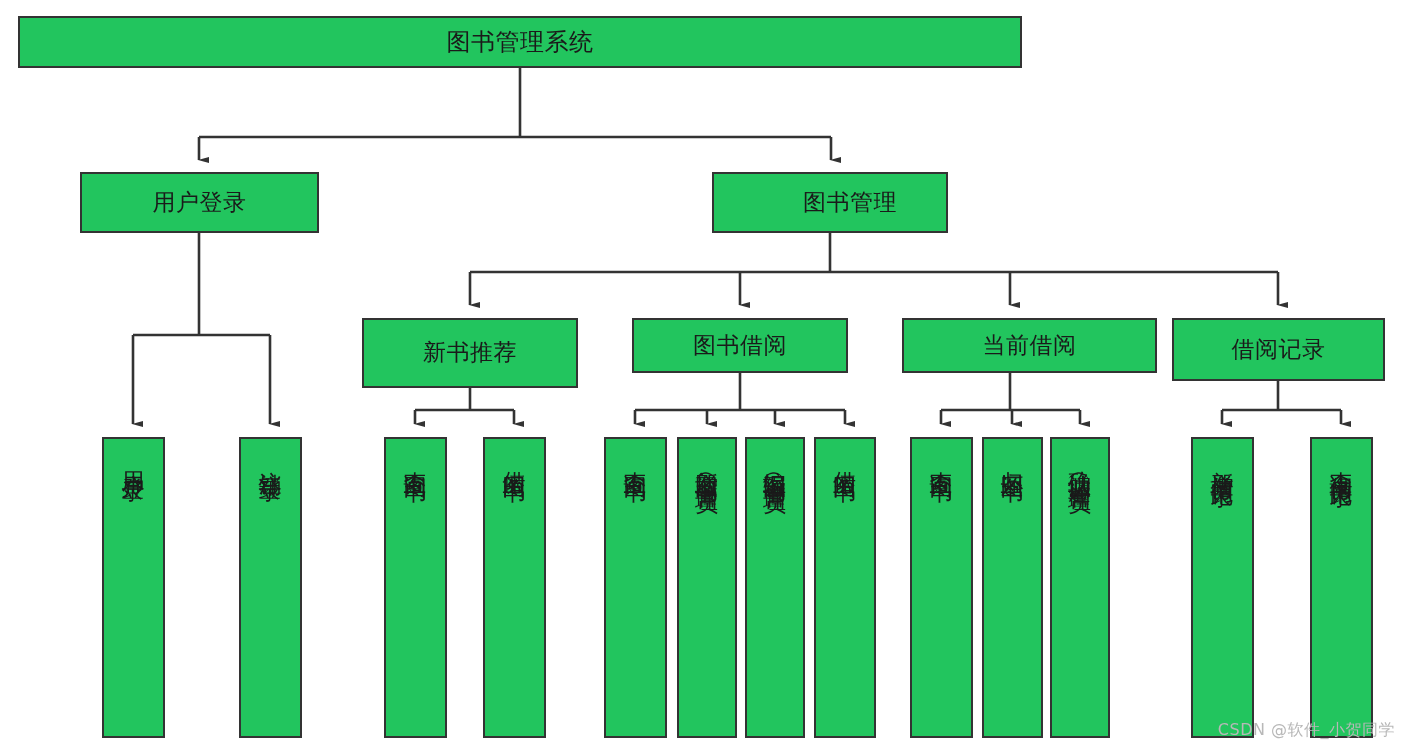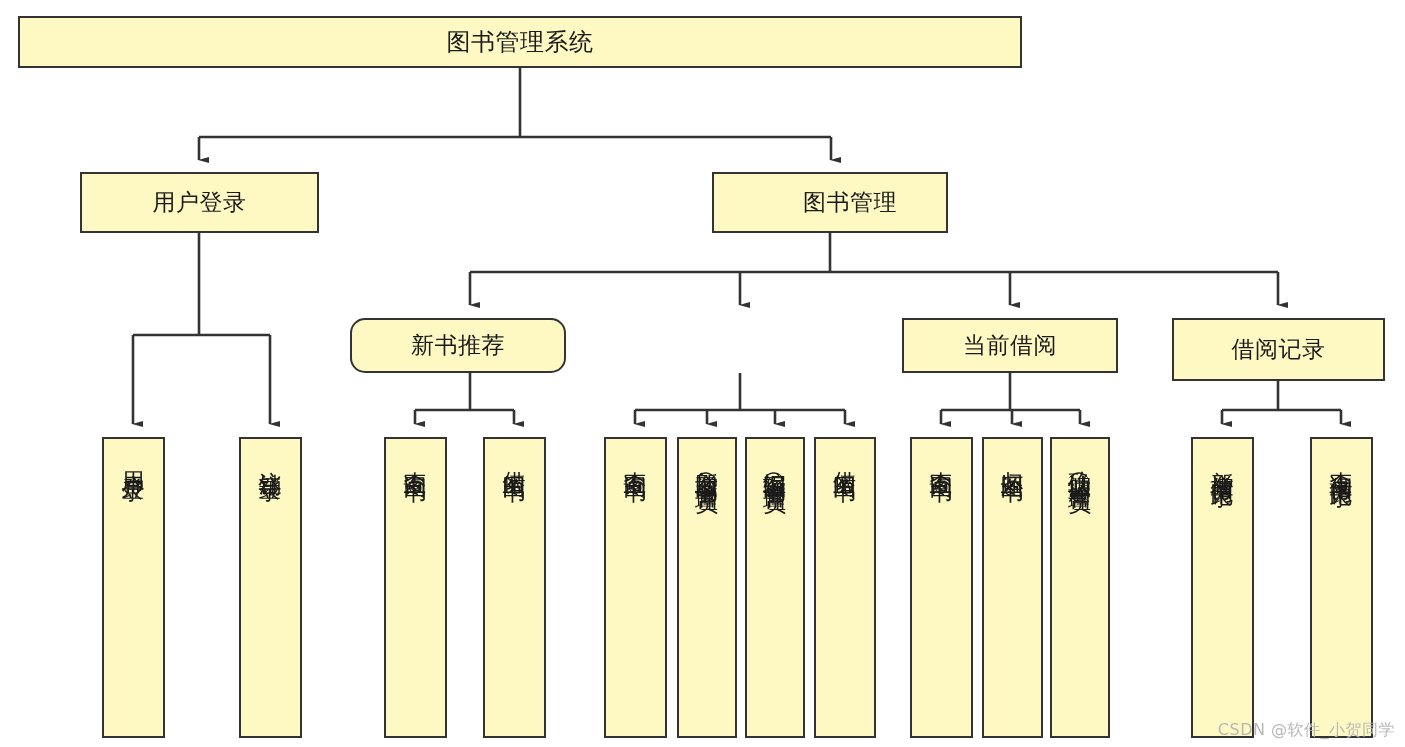--- a/index.html
+++ b/index.html
@@ -19,21 +19,21 @@
     position:absolute;
     left:0;top:0;
     width:1405px;
     height:747px;
     pointer-events:none;
   }
   .node{
     position:absolute;
     box-sizing:border-box;
     border:2.5px solid #333333;
-    background:#fef9c3;
+    background:#22c55e;
     display:flex;
     align-items:center;
     justify-content:center;
     color:#1a1a1a;
     z-index:2;
   }
   .node .label{
     display:block;
     text-align:center;
     line-height:1.18;
@@ -133,26 +133,29 @@
   </div>
 
   <div class="node h" style="left:80px;top:172px;width:239px;height:61px;">
     <span class="label">用户登录</span>
   </div>
 
   <div class="node h" style="left:712px;top:172px;width:236px;height:61px;padding-left:40px;">
     <span class="label">图书管理</span>
   </div>
 
-  <div class="node h" style="left:350px;top:318px;width:216px;height:55px;border-radius:15px;">
+  <div class="node h" style="left:362px;top:318px;width:216px;height:70px;">
     <span class="label">新书推荐</span>
   </div>
 
-
-  <div class="node h" style="left:902px;top:318px;width:216px;height:55px;">
+  <div class="node h" style="left:632px;top:318px;width:216px;height:55px;">
+    <span class="label">图书借阅</span>
+  </div>
+
+  <div class="node h" style="left:902px;top:318px;width:255px;height:55px;">
     <span class="label">当前借阅</span>
   </div>
 
   <div class="node h" style="left:1172px;top:318px;width:213px;height:63px;">
     <span class="label">借阅记录</span>
   </div>
 
   <div class="node v" style="left:102px;top:437px;width:63px;height:301px;">
     <span class="label">用户登录</span>
   </div>

